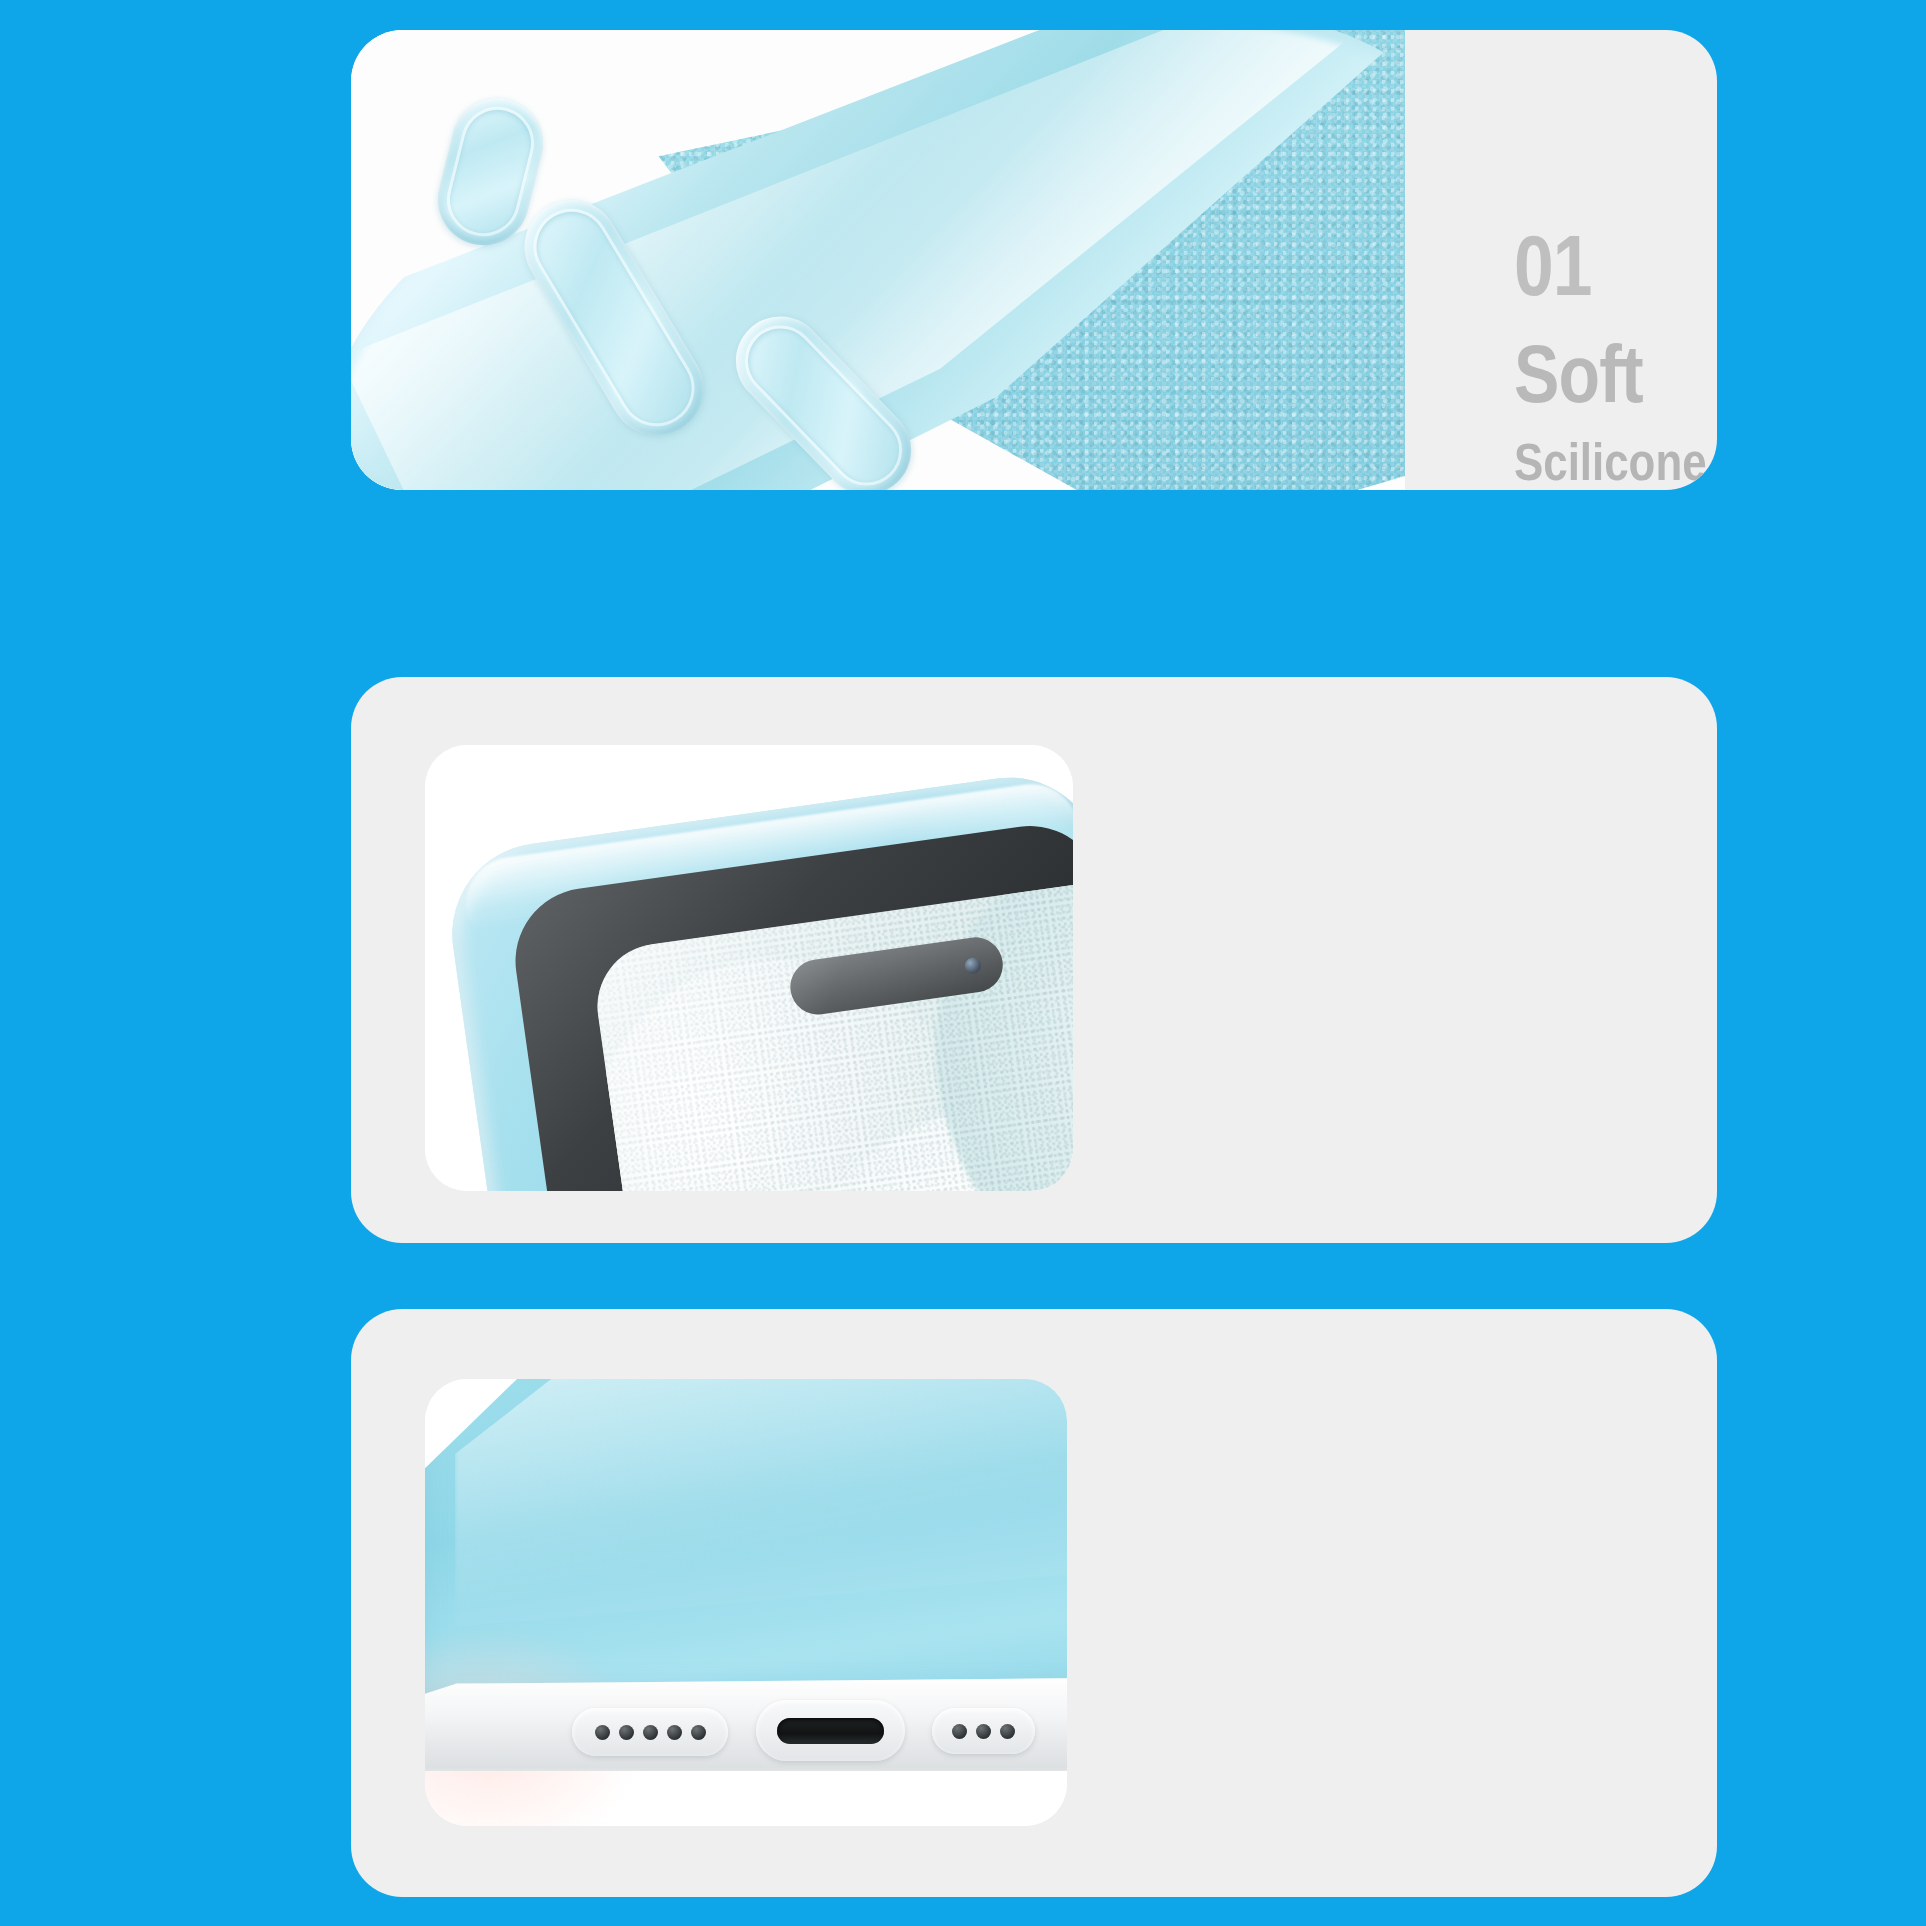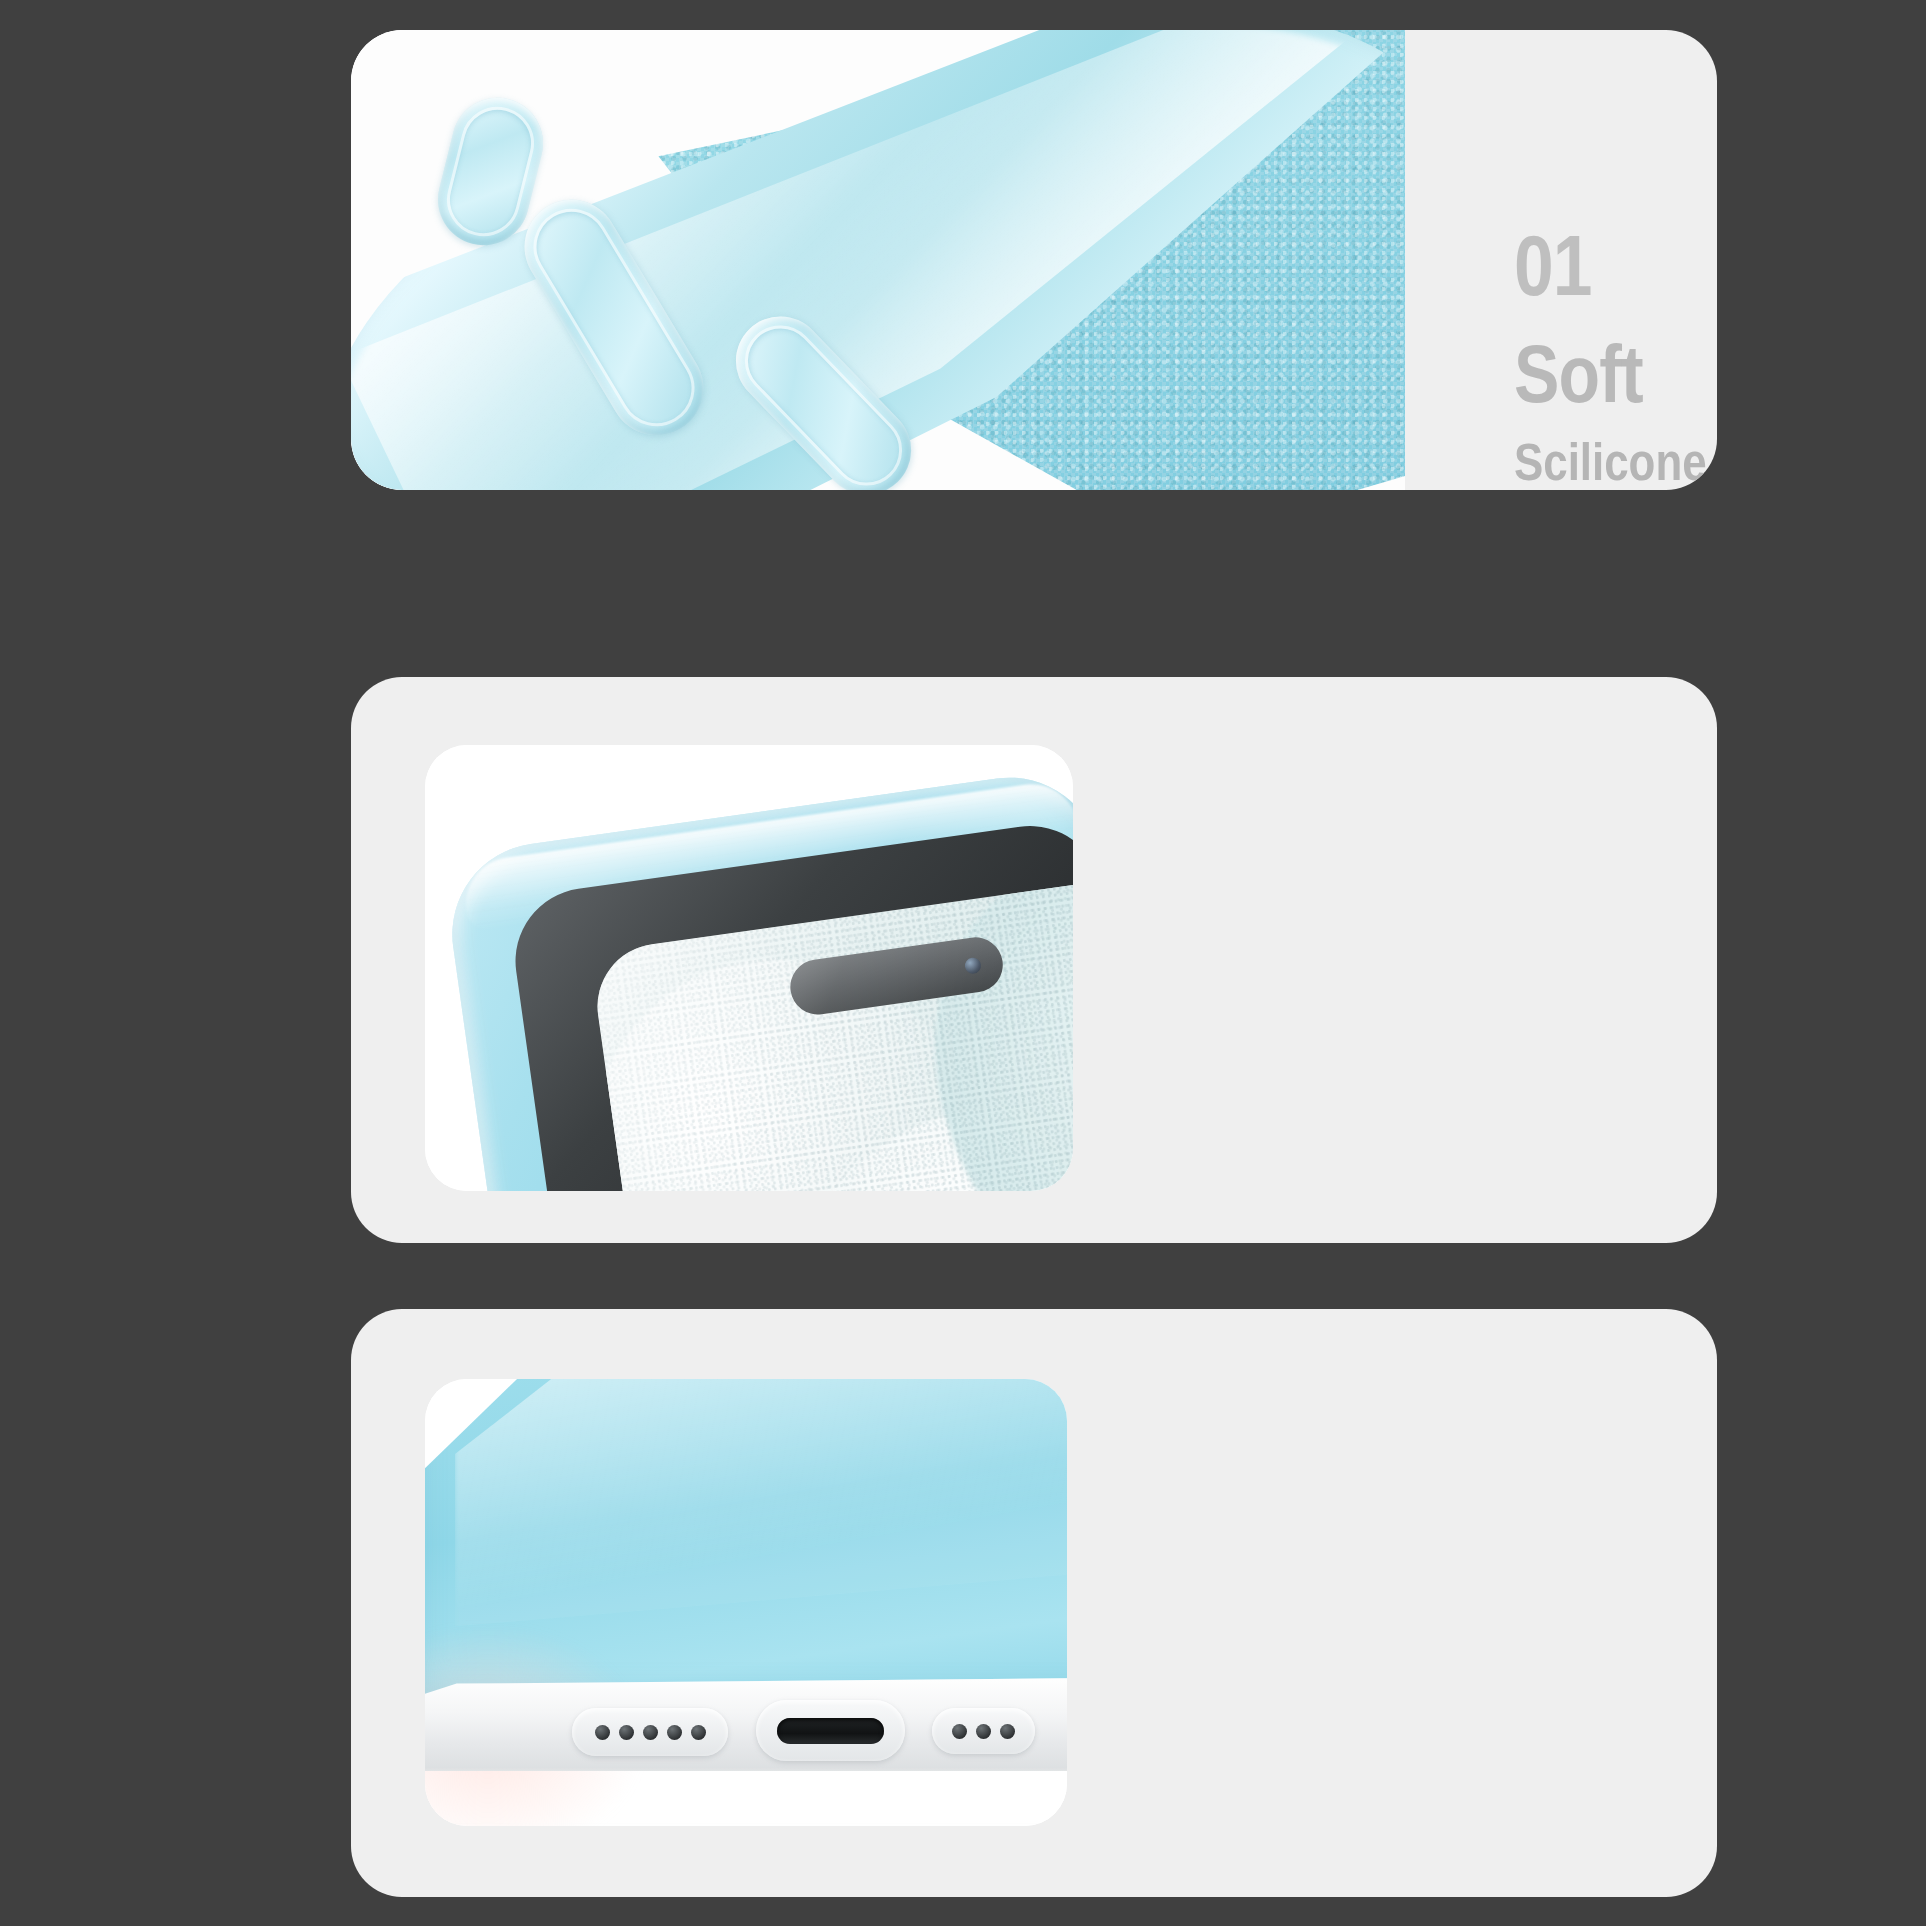--- a/index.html
+++ b/index.html
@@ -3,21 +3,21 @@
 <meta charset="utf-8">
 <title>Phone Case Feature Infographic</title>
 <style>
   * { margin:0; padding:0; box-sizing:border-box; }
   html,body {
     width:1927px; height:1927px;
     background:#ffffff;
     font-family:"Liberation Sans", sans-serif;
     overflow:hidden;
   }
-  .page { position:relative; width:1927px; height:1927px; background:#404040; }
+  .page { position:relative; width:1927px; height:1927px; background:#0ea5e9; }
 
   
   .card {
     position:absolute;
     background:#efefef;
     border-radius:51px;
     overflow:hidden;
   }
   #card-1 { left:351px; top:30px;   width:1366px; height:460px; }
   #card-2 { left:351px; top:677px;  width:1366px; height:566px; }

